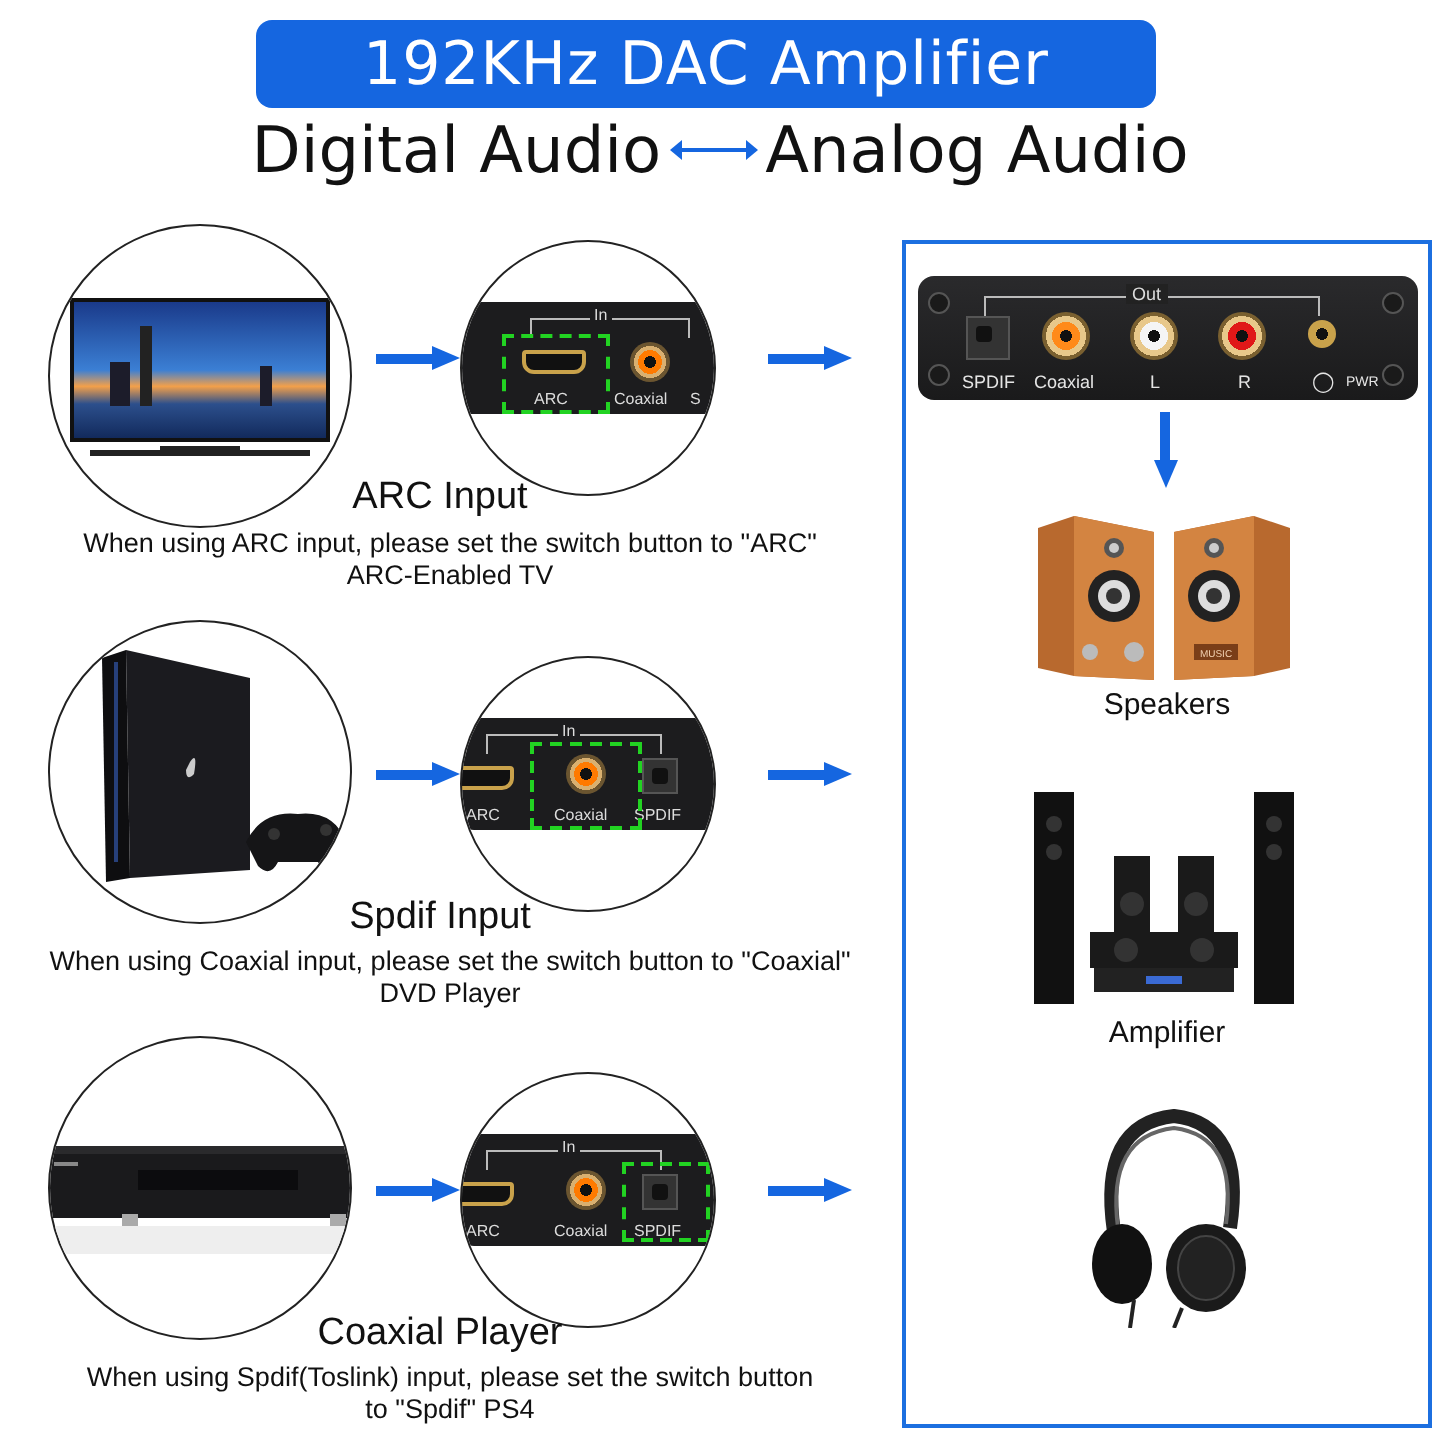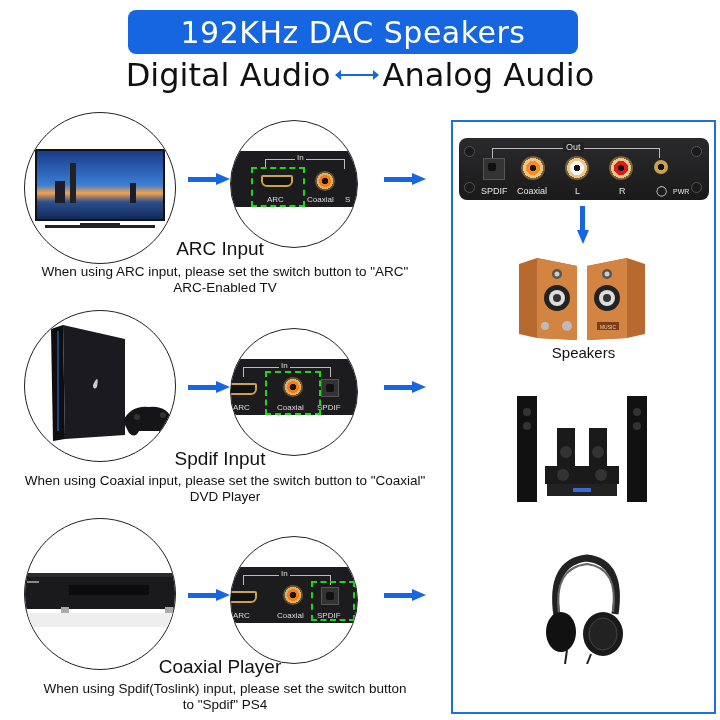--- a/index.html
+++ b/index.html
@@ -71,21 +71,21 @@
   .arrow-d { position: absolute; left: 124px; top: 84px; width: 12px; height: 40px; }
   .arrow-d::before { content: ""; position: absolute; left: 3px; top: 0; width: 5px; height: 26px; background: #1566e0; }
   .arrow-d::after { content: ""; position: absolute; left: 0; top: 24px; border-top: 14px solid #1566e0; border-left: 6px solid transparent; border-right: 6px solid transparent; }
 
   .out-lbl-big { position: absolute; left: 0; width: 261px; text-align: center; font-size: 15px; color: #111; }
 </style>
 </head>
 <body>
 
 <div class="title-bar">
-  <span>192KHz DAC Speakers</span>
+  <span>192KHz DAC Amplifier</span>
 </div>
 <div class="subtitle">
   <span>Digital Audio</span>
   <span class="double-arrow">
       <span class="rhead"></span>
     </span>
   <span>Analog Audio</span>
 </div>
 
 <div class="circle c-device" style="top:112px;">
@@ -240,20 +240,21 @@
     <rect x="40" y="36" width="18" height="38" fill="#1a1a1a"></rect>
     <rect x="72" y="36" width="18" height="38" fill="#1a1a1a"></rect>
     <circle cx="49" cy="60" r="6" fill="#333"></circle>
       <circle cx="81" cy="60" r="6" fill="#333"></circle>
     <rect x="28" y="74" width="74" height="18" fill="#1a1a1a"></rect>
     <circle cx="46" cy="83" r="6" fill="#333"></circle>
       <circle cx="84" cy="83" r="6" fill="#333"></circle>
     <rect x="30" y="92" width="70" height="12" fill="#222"></rect>
     <rect x="56" y="96" width="18" height="4" fill="#3a6ad4"></rect>
   </svg>
+  <div class="out-lbl-big" style="top:386px;">Amplifier</div>
 
   <svg style="position:absolute;left:86px;top:430px;" width="90" height="112" viewBox="0 0 90 112">
     <path d="M18 64 Q10 10 48 6 Q84 10 76 62" fill="none" stroke="#222" stroke-width="7"></path>
     <path d="M20 62 Q14 16 48 12 Q80 16 74 60" fill="none" stroke="#666" stroke-width="2"></path>
     <ellipse cx="22" cy="80" rx="15" ry="20" fill="#111"></ellipse>
     <ellipse cx="64" cy="82" rx="20" ry="22" fill="#1a1a1a"></ellipse>
     <ellipse cx="64" cy="82" rx="14" ry="16" fill="#222" stroke="#444"></ellipse>
     <line x1="28" y1="98" x2="26" y2="112" stroke="#222" stroke-width="2"></line>
     <line x1="52" y1="102" x2="48" y2="112" stroke="#222" stroke-width="2"></line>
   </svg>

